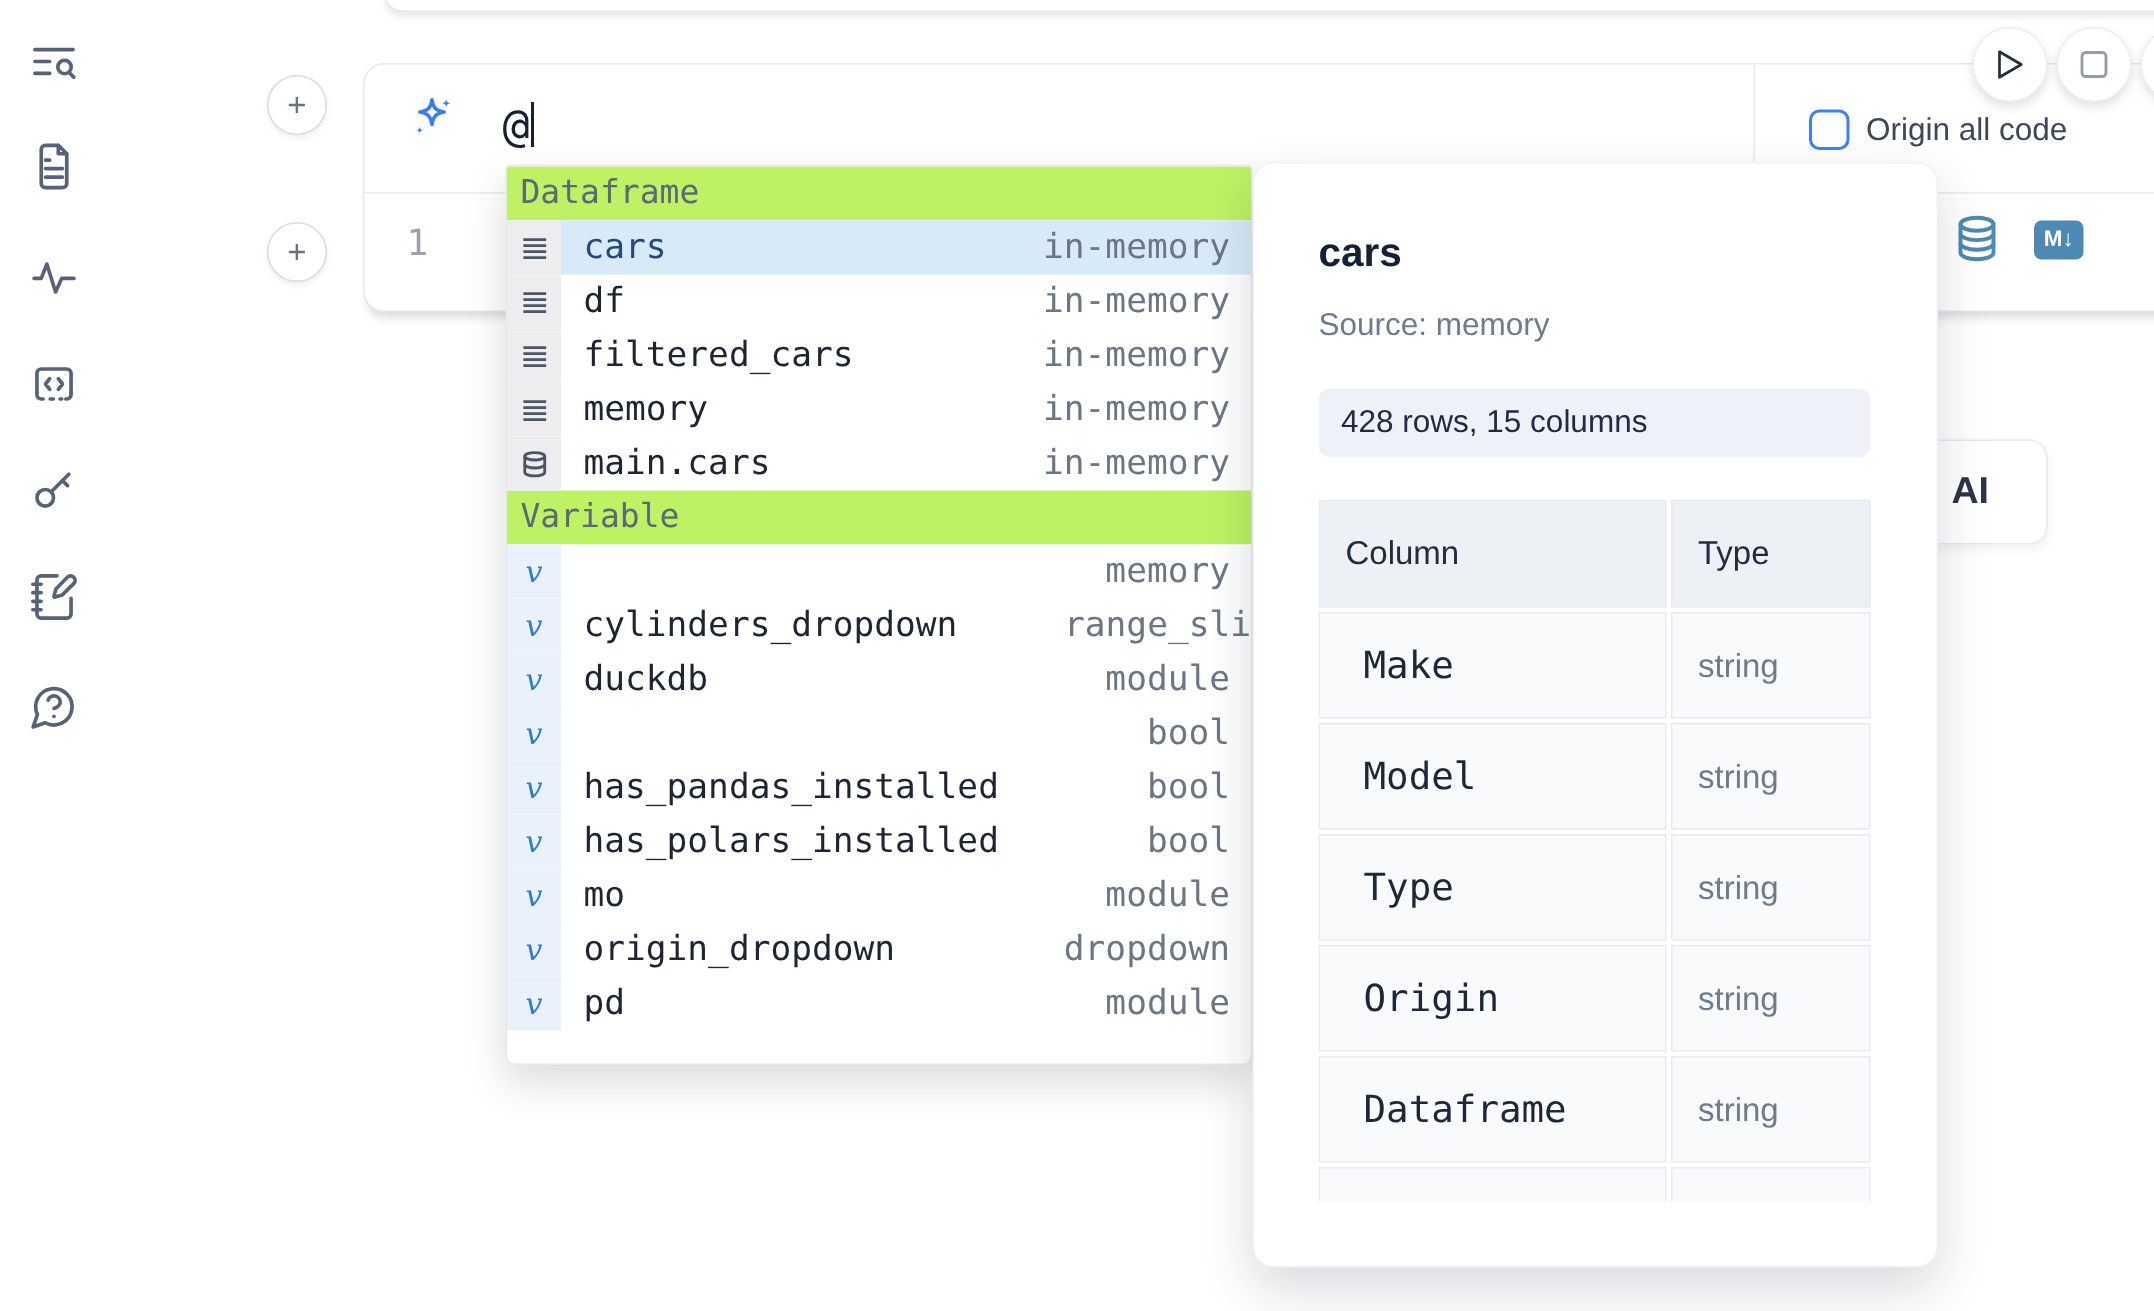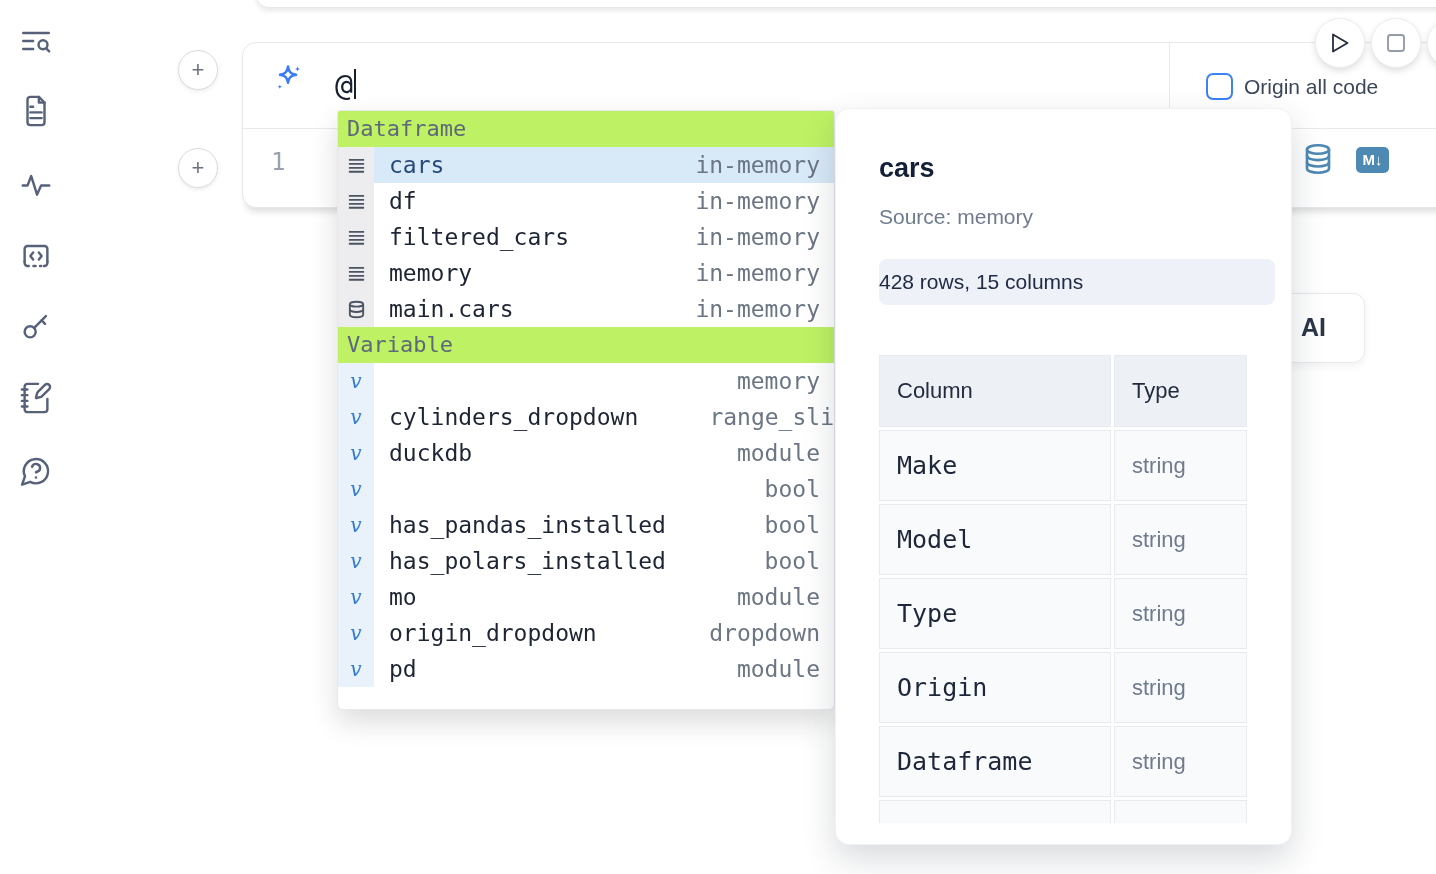--- a/index.html
+++ b/index.html
@@ -69,28 +69,28 @@
   .ac-main { flex:1; display:flex; align-items:center; padding-left:15px; padding-right:14px; }
   .ac-name { font-size:23px; color:#1d2433; white-space:nowrap; }
   .ac-hint { margin-left:auto; font-size:23px; color:#6b7684; white-space:nowrap; }
   .ac-item.clipped .ac-main { padding-right:0; overflow:hidden; }
 
   
   .preview { position:absolute; left:835px; top:108px; width:457px; height:737px; background:#fff;
     border:1px solid #f0f1f4; border-radius:14px; box-shadow:0 14px 34px rgba(15,23,42,.16); z-index:10; }
   .pv-title { position:absolute; left:43px; top:44px; font-size:27px; font-weight:bold; color:#141f38; }
   .pv-source { position:absolute; left:43px; top:96px; font-size:21px; color:#6e7b8f; }
-  .pv-badge { position:absolute; left:43px; top:150px; width:396px; height:46px; background:#eef2f8;
-    border-radius:8px; font-size:21px; color:#202b44; line-height:46px; }
-  .pv-table { position:absolute; left:43px; top:246px; width:411px; height:468px; overflow:hidden; }
+  .pv-badge { position:absolute; left:43px; top:150px; width:368px; height:46px; background:#eef2f8;
+    border-radius:8px; font-size:21px; color:#202b44; line-height:46px; padding-left:15px; }
+  .pv-table { position:absolute; left:43px; top:224px; width:411px; height:468px; overflow:hidden; }
   .pv-row { display:grid; grid-template-columns:232px 133px; gap:3px; margin-bottom:3px; }
   .pv-cell { border:1px solid #e7ebf0; background:#f9fafc; height:71px; display:flex; align-items:center; padding-left:17px; }
   .pv-row.head .pv-cell { background:#edf1f6; height:72px; }
   .pv-row.head .pv-cell span { font-size:22px; color:#222c3e; font-family:"Liberation Sans", sans-serif; }
-  .col-name { font-size:25px; color:#1d2739; }
+  .col-name { font-size:25px; color:#1d2739;margin-left:12px; }
   .col-type { font-size:22px; color:#6e7b8f; font-family:"Liberation Sans", sans-serif; }
 </style>
 </head>
 <body>
 
 <nav class="sidebar">
   <button class="side-btn" style="top:24px">
     <svg viewBox="0 0 32 32">
         <path d="M4 8.5h24M4 16h9.3M4 23.5h9.3"></path>
         <circle cx="22.6" cy="19.5" r="4.2"></circle>

